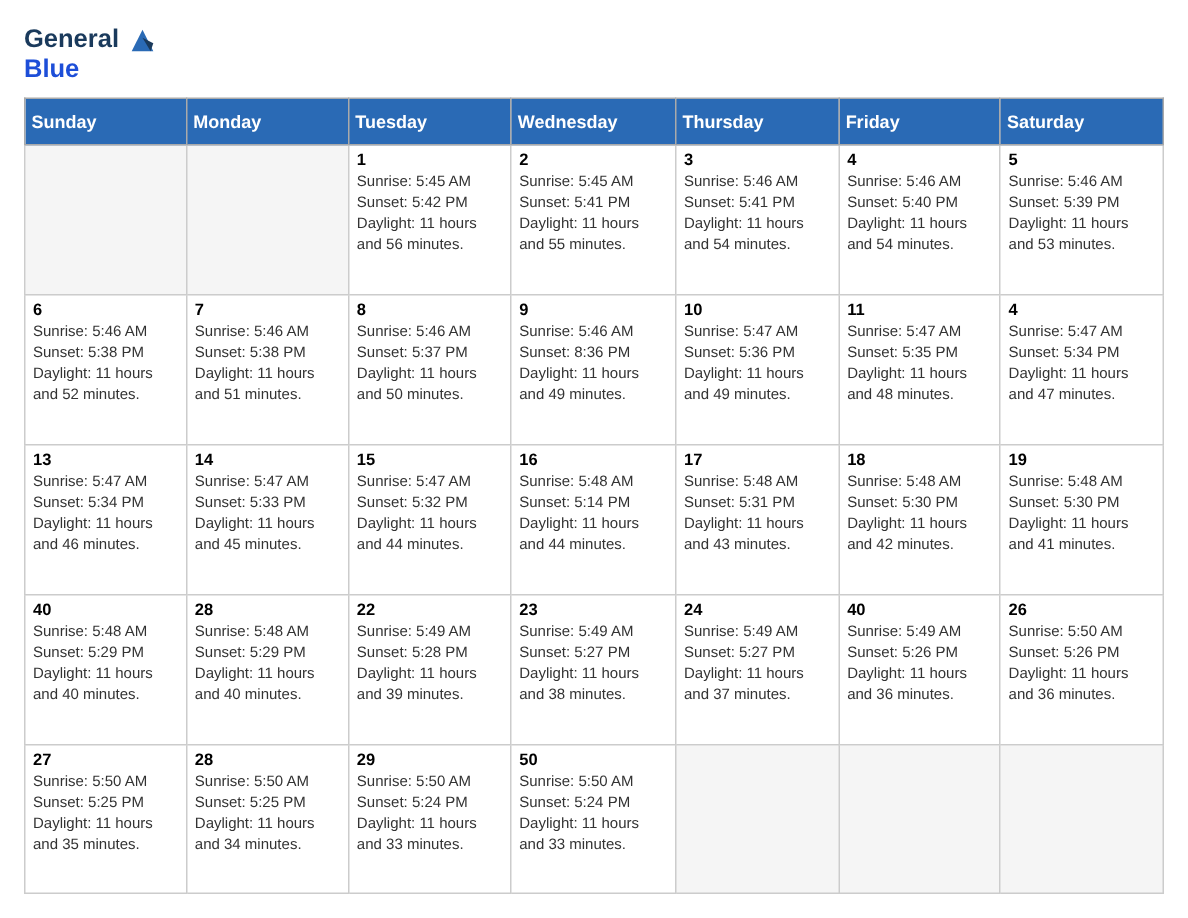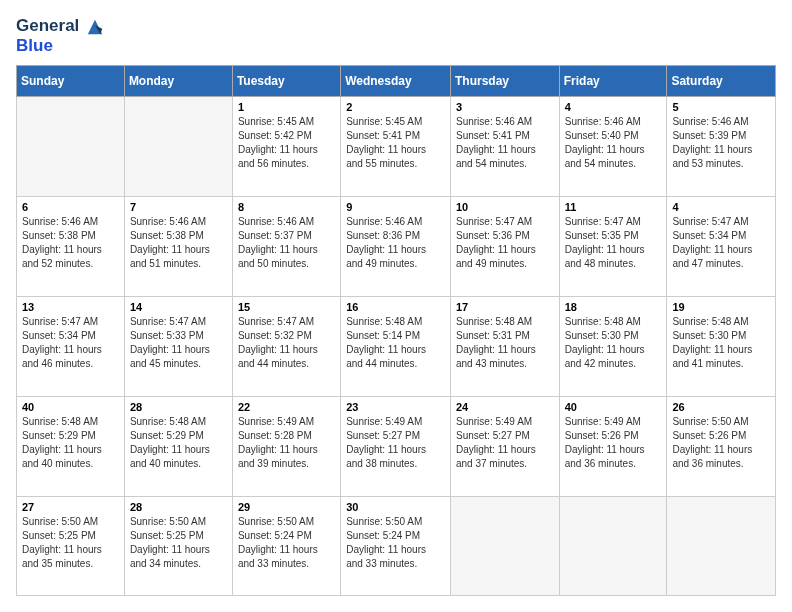--- a/index.html
+++ b/index.html
@@ -297,21 +297,21 @@
 Sunset: 5:25 PM
 Daylight: 11 hours and 34 minutes.</div>
           </td>
           <td>
             <span class="day-num">29</span>
             <div class="cell-info">Sunrise: 5:50 AM
 Sunset: 5:24 PM
 Daylight: 11 hours and 33 minutes.</div>
           </td>
           <td>
-            <span class="day-num">30</span>
+            <span class="day-num">50</span>
             <div class="cell-info">Sunrise: 5:50 AM
 Sunset: 5:24 PM
 Daylight: 11 hours and 33 minutes.</div>
           </td>
           <td class="empty"></td>
           <td class="empty"></td>
           <td class="empty"></td>
         </tr>
       </tbody>
   </table>

